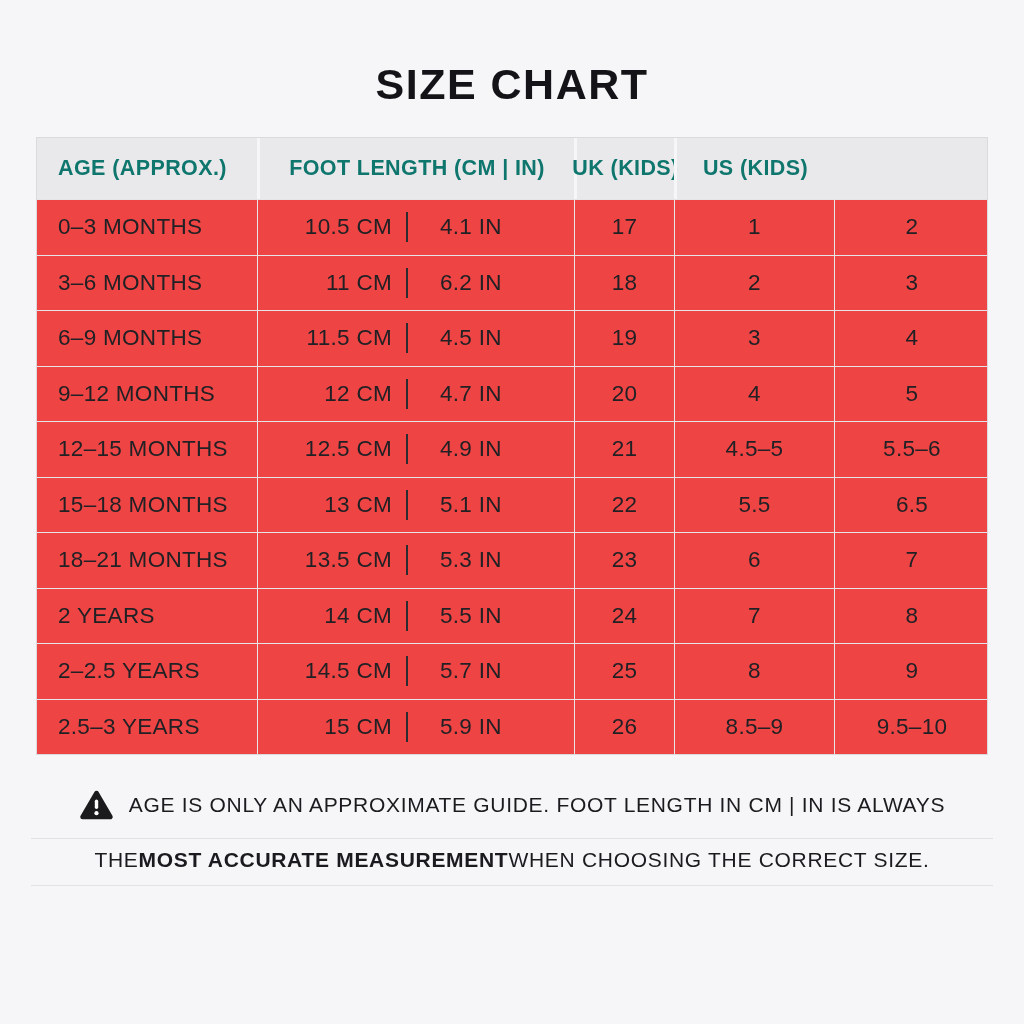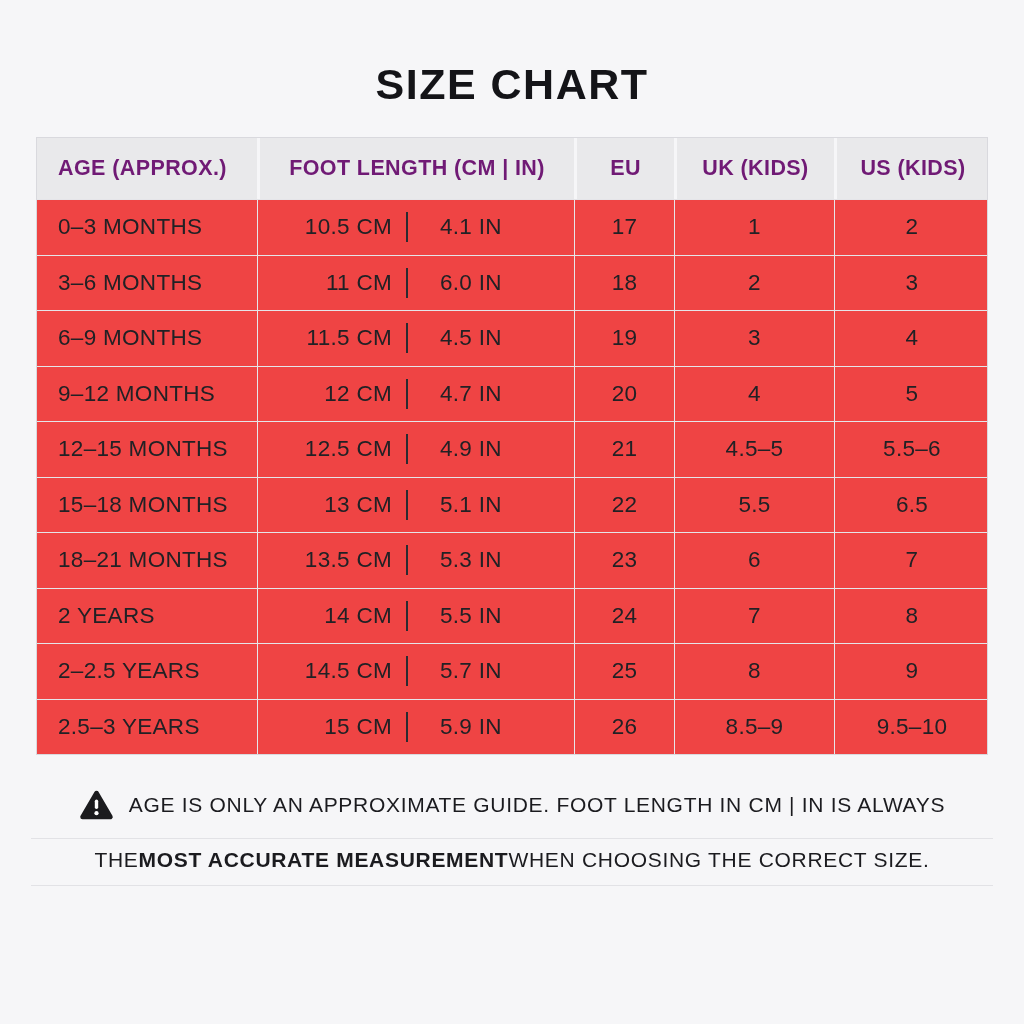--- a/index.html
+++ b/index.html
@@ -31,21 +31,21 @@
   }
   .thead { background:#e9e9eb; }
   .th {
     height:61px;
     display:flex;
     align-items:center;
     justify-content:center;
     font-weight:700;
     font-size:21.5px;
     letter-spacing:0.4px;
-    color:#701a75;
+    color:#0f766e;
     white-space:nowrap;
   }
   .th + .th { border-left:3px solid #f6f6f8; }
   .th.left { justify-content:flex-start; padding-left:21px; }
   .body-row { border-top:1px solid #e5e5e9; background:#ef4444; }
   .td {
     height:54.5px;
     display:flex;
     align-items:center;
     justify-content:center;
@@ -82,21 +82,20 @@
 <body>
 
 <h1 class="title">SIZE CHART</h1>
 
 <div class="size-table">
   <div class="tr thead" id="thead">
   <div class="th left">AGE (APPROX.)</div>
 
   <div class="th">FOOT LENGTH (CM | IN)</div>
 
-  <div class="th">EU</div>
 
   <div class="th">UK (KIDS)</div>
 
   <div class="th">US (KIDS)</div>
 </div>
   <div id="tbody">
   <div class="tr body-row">
     <div class="td age">
           <span>0–3 MONTHS</span>
         </div>
@@ -116,21 +115,21 @@
         </div>
   </div>
 
   <div class="tr body-row">
     <div class="td age">
           <span>3–6 MONTHS</span>
         </div>
     <div class="td foot">
       <span class="cm">11 CM</span>
       <span class="vbar"></span>
-      <span class="in">6.0 IN</span>
+      <span class="in">6.2 IN</span>
     </div>
     <div class="td">
           <span>18</span>
         </div>
     <div class="td">
           <span>2</span>
         </div>
     <div class="td">
           <span>3</span>
         </div>

